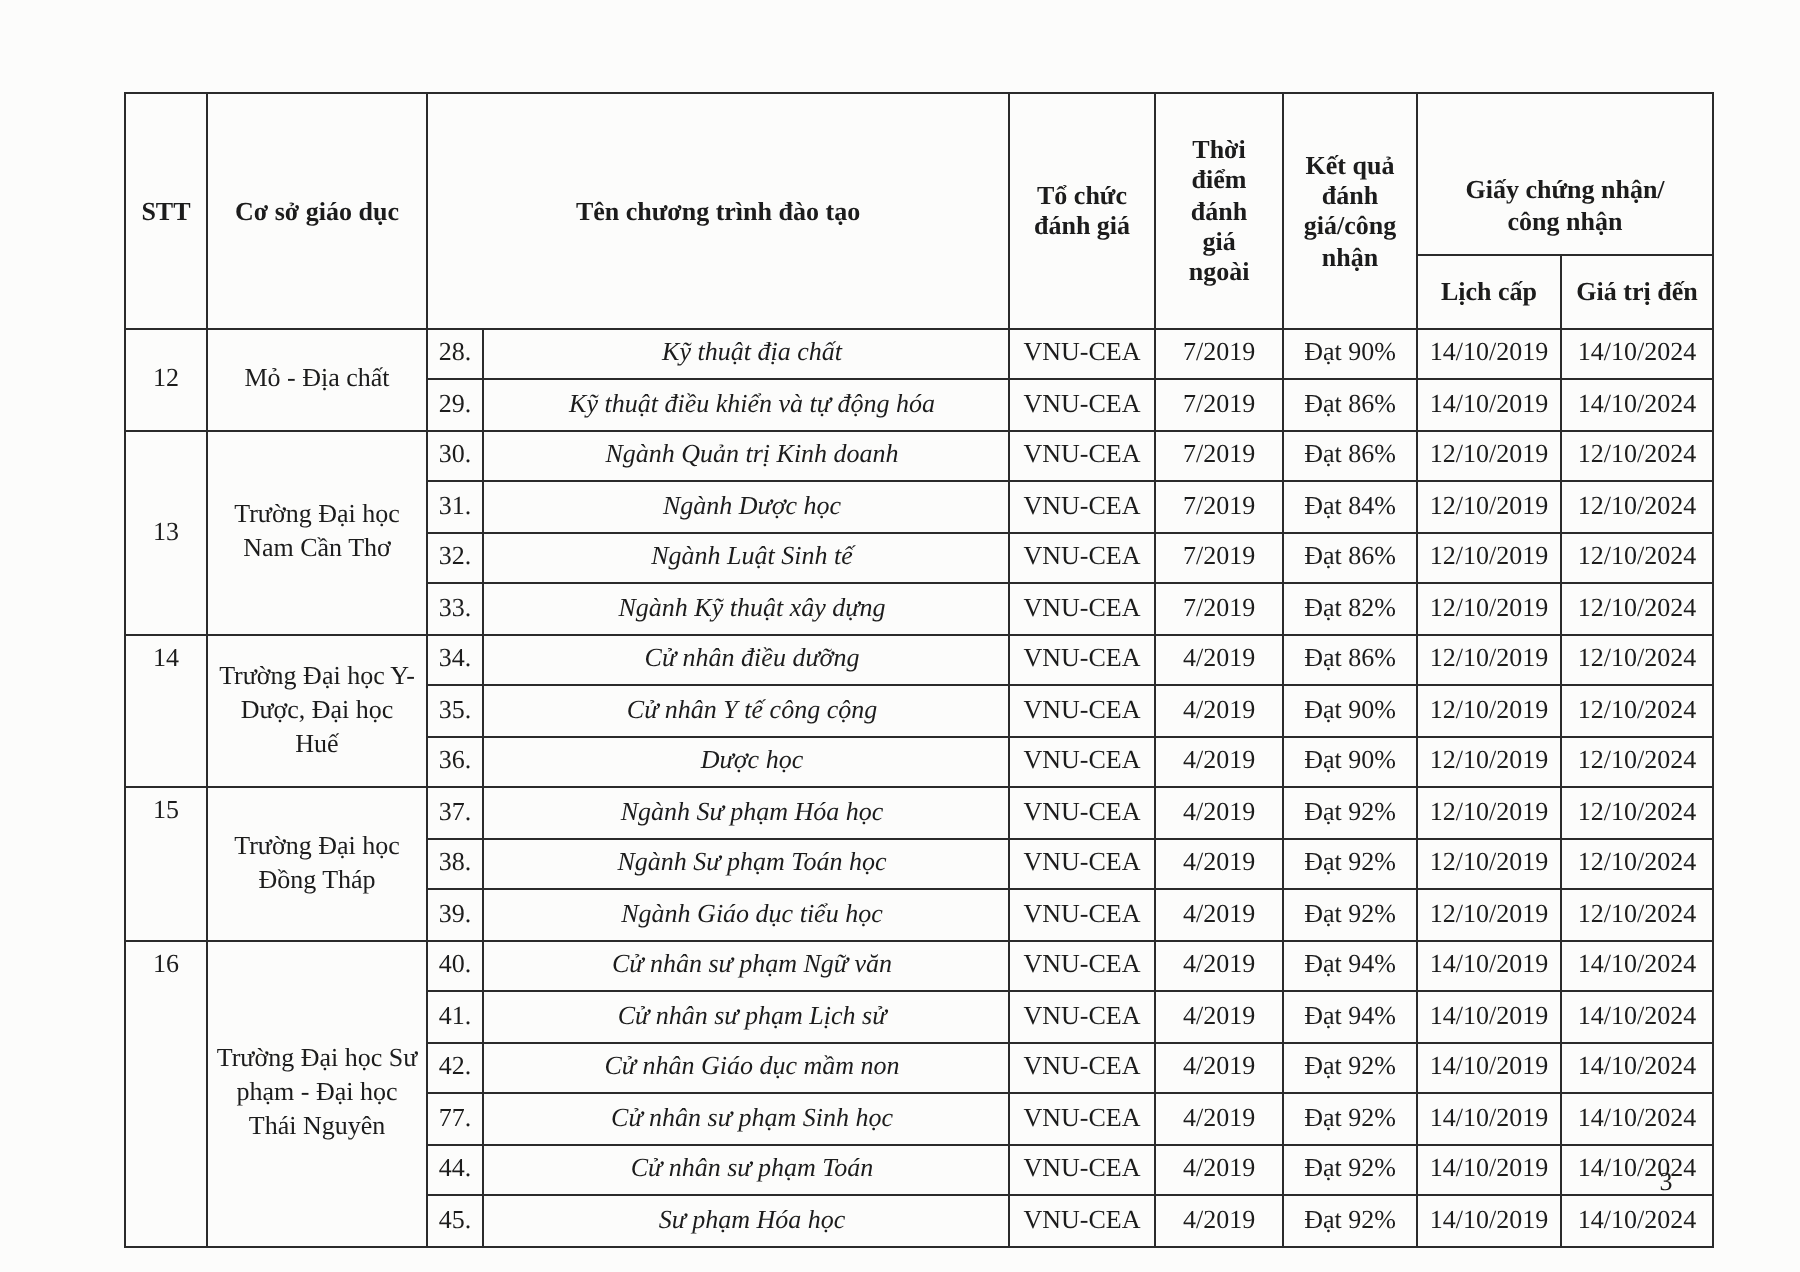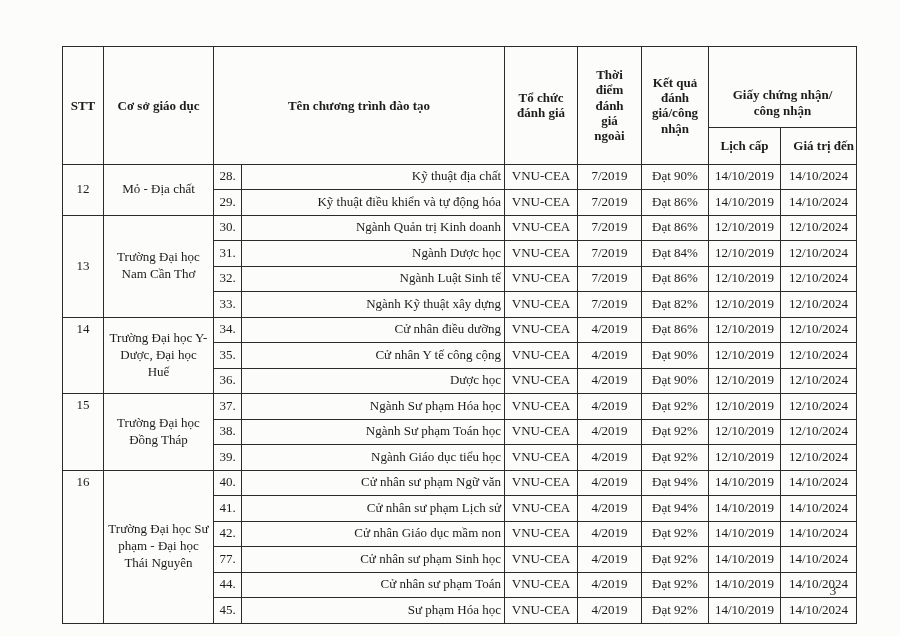--- a/index.html
+++ b/index.html
@@ -28,34 +28,34 @@
     vertical-align: middle;
     line-height: 1.18;
     padding: 2px 6px;
   }
   thead tr.h1 { height: 37px; }
   thead tr.h2 { height: 30px; }
   th.th-time { padding: 20px 8px; }
   th.th-result { padding: 2px 7px; }
   th.th-cert { padding: 2px 4px; }
   th.th-cert .inner { display: inline-block; max-width: 118px; margin-top: 31px; }
-  th.th-valid { padding: 2px 2px; text-align: right; }
+  th.th-valid { padding: 2px 2px; }
   tbody tr { height: 25.5px; }
   tbody td {
     font-size: 13px;
     vertical-align: middle;
     padding: 1px 3px;
     line-height: 1.15;
   }
   td.stt { text-align: center; }
   td.v-mid { vertical-align: middle; }
   td.v-top { vertical-align: top; padding-top: 4px; }
   td.inst { text-align: center; line-height: 1.3; padding: 1px 4px; }
   td.no { text-align: center; padding: 1px 1px; }
-  td.prog { text-align: right; padding-left: 9px; }
+  td.prog { text-align: center; padding-left: 9px; font-style: italic; }
   td.ctr { text-align: center; }
   .page-number {
     position: absolute; left: 822px; top: 583px;
     width: 22px; text-align: center;
     font-size: 13px;
   }
 </style>
 </head>
 <body>
 

